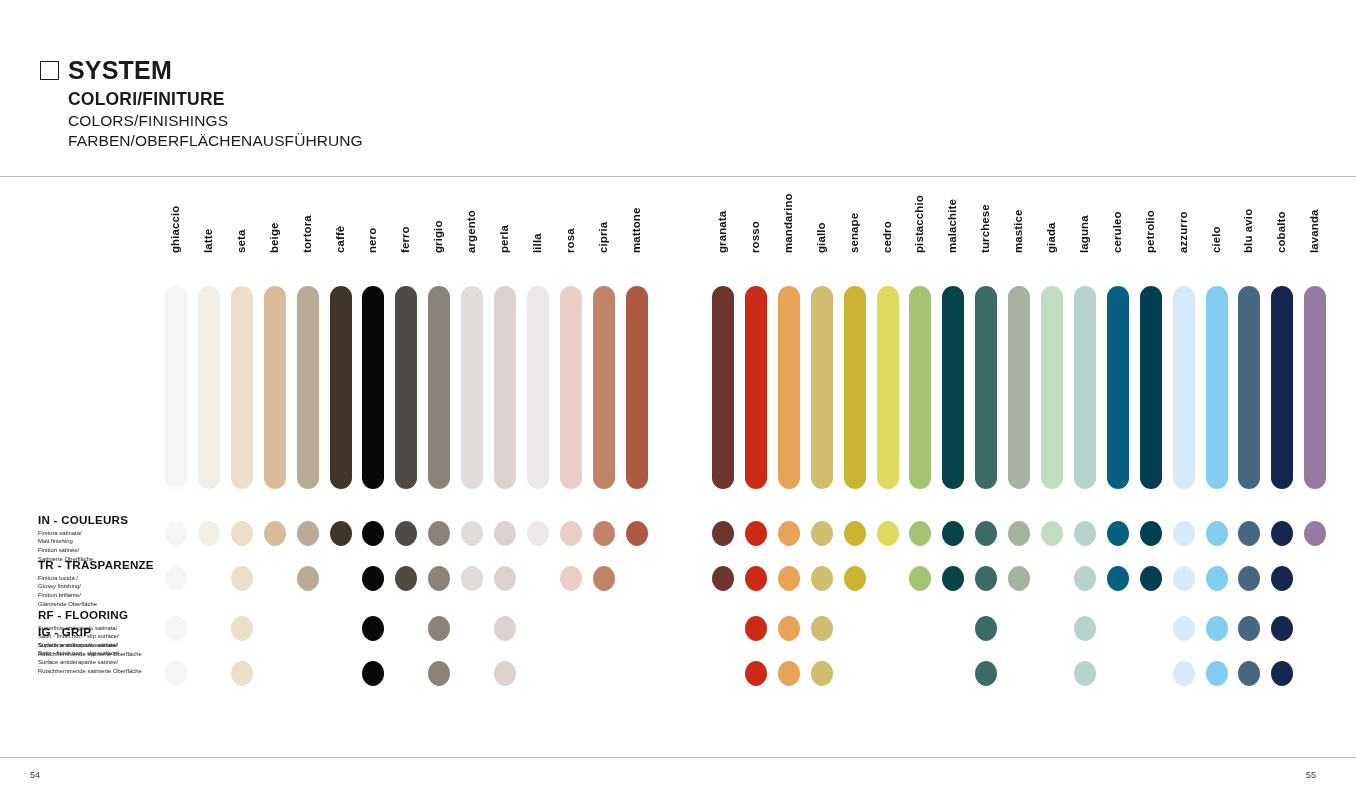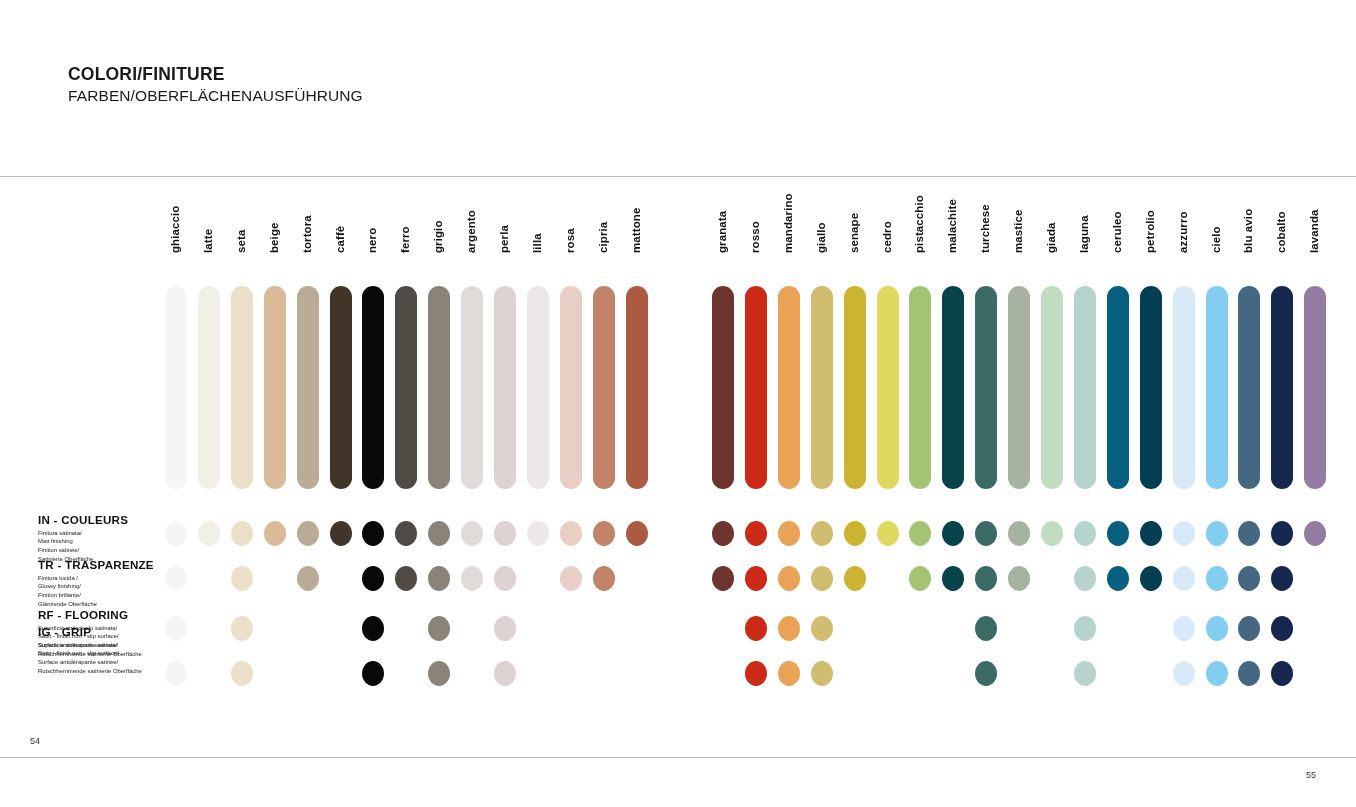--- a/index.html
+++ b/index.html
@@ -33,22 +33,27 @@
   .rowlab .d{font-size:5.9px;line-height:1.48;color:#222;margin-top:2px;white-space:nowrap;}
 
   
   .rule{position:absolute;height:1px;background:#b9b9b9;}
   .folio{position:absolute;font-size:9px;color:#333;}
 </style>
 </head>
 <body>
 
 <div id="header">
+  <div class="sys-line">
+    <span class="sys-box"></span>
+    <span class="sys-title">SYSTEM</span>
+  </div>
   <div class="sub-block">
     <div class="sub1">COLORI/FINITURE</div>
+    <div class="sub2">COLORS/FINISHINGS</div>
     <div class="sub2">FARBEN/OBERFLÄCHENAUSFÜHRUNG</div>
   </div>
 </div>
 
 <div id="palette">
     <div class="vlabel" style="left: 181px; top: 241px;">ghiaccio</div>
     <div class="bar" title="ghiaccio" style="left: 165px; top: 286px; height: 203px; background: rgb(247, 245, 244);"></div>
     <div class="dot" style="left: 165px; top: 521px; background: rgb(247, 245, 244);"></div>
     <div class="dot" style="left: 165px; top: 566px; background: rgb(247, 245, 244);"></div>
     <div class="dot" style="left: 165px; top: 616px; background: rgb(247, 245, 244);"></div>
@@ -236,14 +241,14 @@
         <div>Superficie antiscivolo satinata/</div>
         <div>Satin - finish non - slip surface/</div>
         <div>Surface antidérapante satinée/</div>
         <div>Rutschhemmende satinierte Oberfläche</div>
       </div>
     </div>
   </div>
 
 <div class="rule" style="left:0;top:176px;width:1356px;"></div>
 <div class="rule" style="left:0;top:757px;width:1356px;"></div>
-<div class="folio" style="left:30px;top:736px;text-align:center;">54</div>
+<div class="folio" style="left:30px;top:770px;text-align:center;">54</div>
 <div class="folio" style="left:1306px;top:770px;">55</div>
 
 </body></html>

